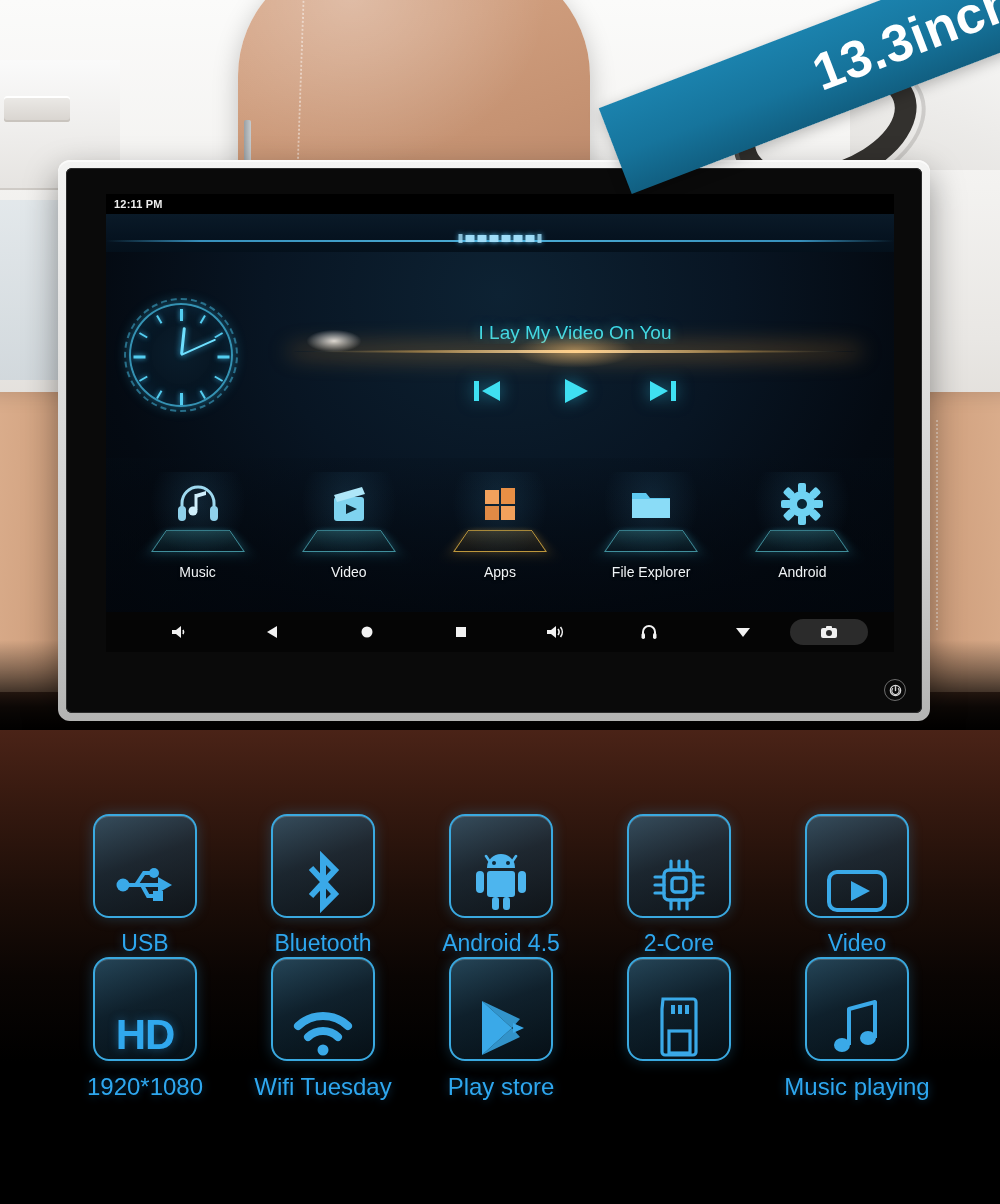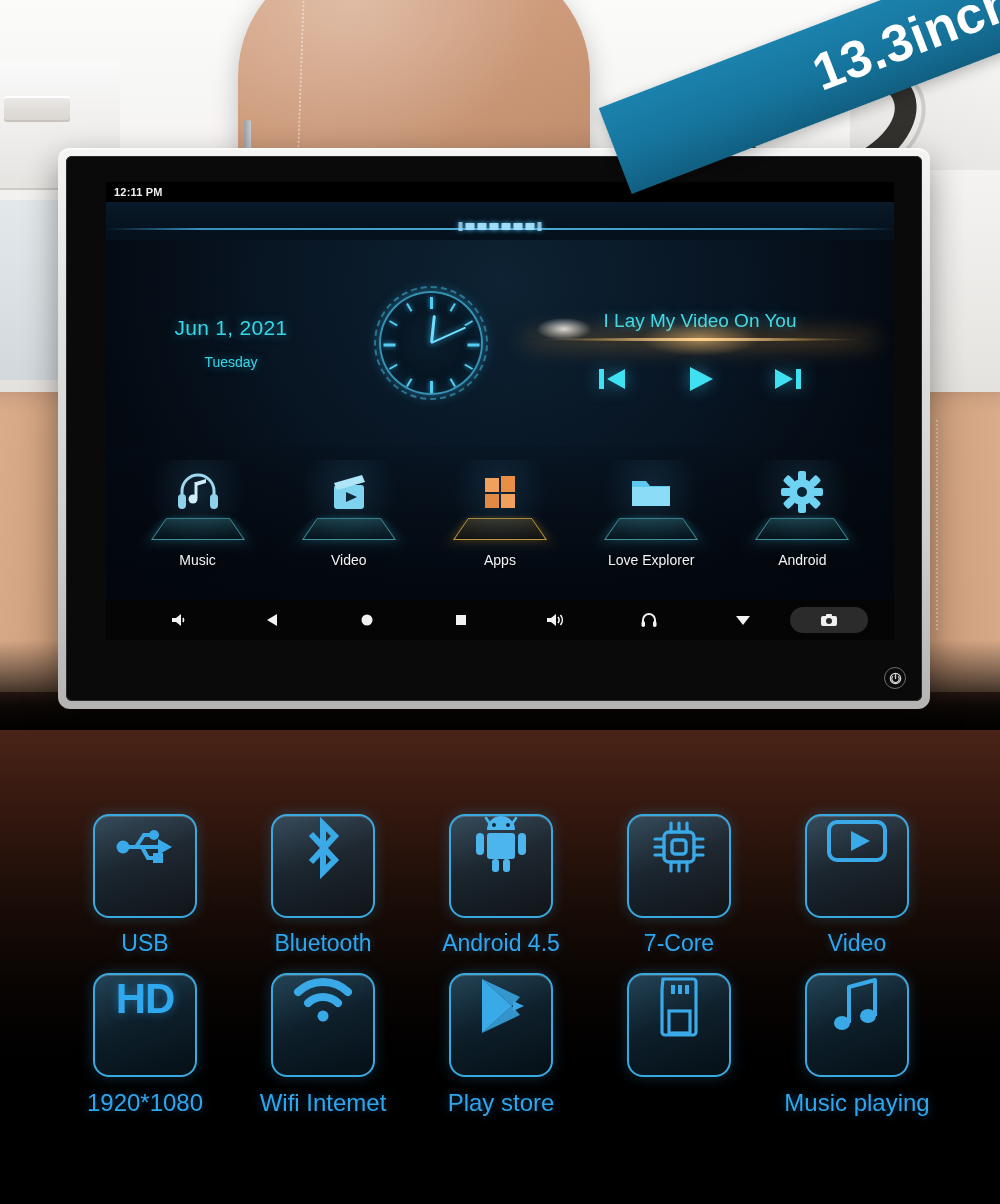--- a/index.html
+++ b/index.html
@@ -122,21 +122,21 @@
   .stitch.s2 { left: 150px; height: 170px; opacity:.7;}
   .stitch.s3 { right: 62px; }
   .stitch.s4 { right: 150px; height: 170px; opacity:.7;}
   .seat-shadow {
     position: absolute; left: 0; top: 640px; width: 1000px; height: 96px;
     background: linear-gradient(180deg, rgba(0,0,0,0) 0%, rgba(0,0,0,.85) 70%, #000 100%);
   }
 
   
   .monitor {
-    position: absolute; left: 58px; top: 148px;
+    position: absolute; left: 58px; top: 160px;
     width: 872px; height: 561px;
     background: linear-gradient(180deg,#f4f4f3 0%, #e2e2e1 30%, #cfcfce 68%, #b4b4b3 100%);
     border-radius: 12px;
     box-shadow: 0 14px 34px rgba(0,0,0,.40), 0 2px 0 rgba(255,255,255,.6) inset;
     padding: 8px;
   }
   .monitor-inner {
     position: relative;
     width: 100%; height: 100%;
     background: #0a0a0a;
@@ -328,30 +328,29 @@
     position: absolute; left: 0; top: 730px;
     width: 1000px; height: 474px;
     background:
       linear-gradient(180deg,#4a2317 0%, #3a1b11 12%, #1d0e08 34%, #0a0503 52%, #000 70%, #000 100%);
   }
   .feat-grid {
     position: absolute; left: 56px; top: 84px;
     width: 890px;
     display: grid;
     grid-template-columns: repeat(5, 1fr);
-    row-gap: 16px;
   }
   .feat { text-align: center; }
   .tile {
     width: 104px; height: 104px; margin: 0 auto;
     border-radius: 16px;
     border: 2px solid #3aa9e0;
     background: linear-gradient(160deg, rgba(56,120,156,.55) 0%, rgba(22,56,78,.55) 45%, rgba(10,28,40,.55) 100%);
     box-shadow: 0 0 14px rgba(45,150,205,.30), inset 0 1px 0 rgba(255,255,255,.18);
-    display: flex; align-items: flex-start; justify-content: center;
+    display: flex; align-items: flex-end; justify-content: center;
     cursor: pointer;
   }
   .tile .hd-text {
     color: #30a8ee; font-size: 42px; font-weight: bold; letter-spacing: -1px;
     text-shadow: 0 0 10px rgba(40,150,220,.5);
   }
   .feat .caption {
     margin-top: 12px; color: #2ea7ef; font-size: 23px;
     text-shadow: 0 0 10px rgba(35,140,215,.45);
     white-space: nowrap;
@@ -403,24 +402,20 @@
                 <i></i>
                 <i></i>
                 <i></i>
                 <i></i>
                 <i class="small"></i>
             </div>
           </div>
 
           <div class="hero">
 
-            <div class="hero-date">
-              <div class="d1">Jun 1, 2021</div>
-              <div class="d2">Tuesday</div>
-            </div>
 
             <div class="clock-wrap">
               <div class="aclock">
                 <div class="tick big" style="transform:rotate(0deg)"></div>
                 <div class="tick" style="transform:rotate(30deg)"></div>
                 <div class="tick" style="transform:rotate(60deg)"></div>
                 <div class="tick big" style="transform:rotate(90deg)"></div>
                 <div class="tick" style="transform:rotate(120deg)"></div>
                 <div class="tick" style="transform:rotate(150deg)"></div>
                 <div class="tick big" style="transform:rotate(180deg)"></div>
@@ -513,21 +508,21 @@
             <div class="app">
               <div class="pad">
                 <div class="glyph">
                   <svg width="48" height="42" viewBox="0 0 48 42">
                     <path d="M5 10 h14 l4 5 h20 v20 H5 z" fill="#5ec9f0"></path>
                     <path d="M5 16 h38 v19 H5 z" fill="#8adcf7"></path>
                   </svg>
                 </div>
                 <div class="plinth"></div>
               </div>
-              <div class="label">Love Explorer</div>
+              <div class="label">File Explorer</div>
             </div>
 
             <div class="app">
               <div class="pad">
                 <div class="glyph">
                   <svg width="46" height="46" viewBox="0 0 46 46">
                     <g fill="#6fd2f2">
                       <rect x="19" y="2" width="8" height="10" rx="2"></rect>
                       <rect x="19" y="34" width="8" height="10" rx="2"></rect>
                       <rect x="2" y="19" width="10" height="8" rx="2"></rect>
@@ -663,21 +658,21 @@
             <rect x="16" y="16" width="30" height="30" rx="5" fill="none" stroke="#3aa9e8" stroke-width="3.4"></rect>
             <rect x="24" y="24" width="14" height="14" rx="3" fill="none" stroke="#3aa9e8" stroke-width="3.4"></rect>
             <g stroke="#3aa9e8" stroke-width="3.2" stroke-linecap="round">
               <path d="M23 16 V7 M31 16 V7 M39 16 V7"></path>
               <path d="M23 46 V55 M31 46 V55 M39 46 V55"></path>
               <path d="M16 23 H7 M16 31 H7 M16 39 H7"></path>
               <path d="M46 23 H55 M46 31 H55 M46 39 H55"></path>
             </g>
           </svg>
         </div>
-        <div class="caption">7-Core</div>
+        <div class="caption">2-Core</div>
       </div>
 
       <div class="feat">
         <div class="tile">
           <svg width="64" height="50" viewBox="0 0 64 50">
             <rect x="4" y="6" width="56" height="38" rx="8" fill="none" stroke="#3aa9e8" stroke-width="4"></rect>
             <polygon points="26,15 45,25 26,35" fill="#3aa9e8"></polygon>
           </svg>
         </div>
         <div class="caption">Video</div>
@@ -691,21 +686,21 @@
       </div>
 
       <div class="feat">
         <div class="tile">
           <svg width="62" height="50" viewBox="0 0 62 50">
             <path d="M6 17 a36 36 0 0 1 50 0" stroke="#3aa9e8" stroke-width="8" fill="none" stroke-linecap="round"></path>
             <path d="M16 28 a22 22 0 0 1 30 0" stroke="#3aa9e8" stroke-width="8" fill="none" stroke-linecap="round"></path>
             <circle cx="31" cy="41" r="5.5" fill="#3aa9e8"></circle>
           </svg>
         </div>
-        <div class="caption">Wifi Intemet</div>
+        <div class="caption">Wifi Tuesday</div>
       </div>
 
       <div class="feat">
         <div class="tile">
           <svg width="58" height="62" viewBox="0 0 58 62">
             <polygon points="10,4 10,58 40,31" fill="#3aa9e8"></polygon>
             <polygon points="10,4 48,22 40,31" fill="#3aa9e8" opacity=".85"></polygon>
             <polygon points="10,58 48,40 40,31" fill="#3aa9e8" opacity=".85"></polygon>
             <polygon points="41,26 52,31 41,36" fill="#3aa9e8"></polygon>
           </svg>

